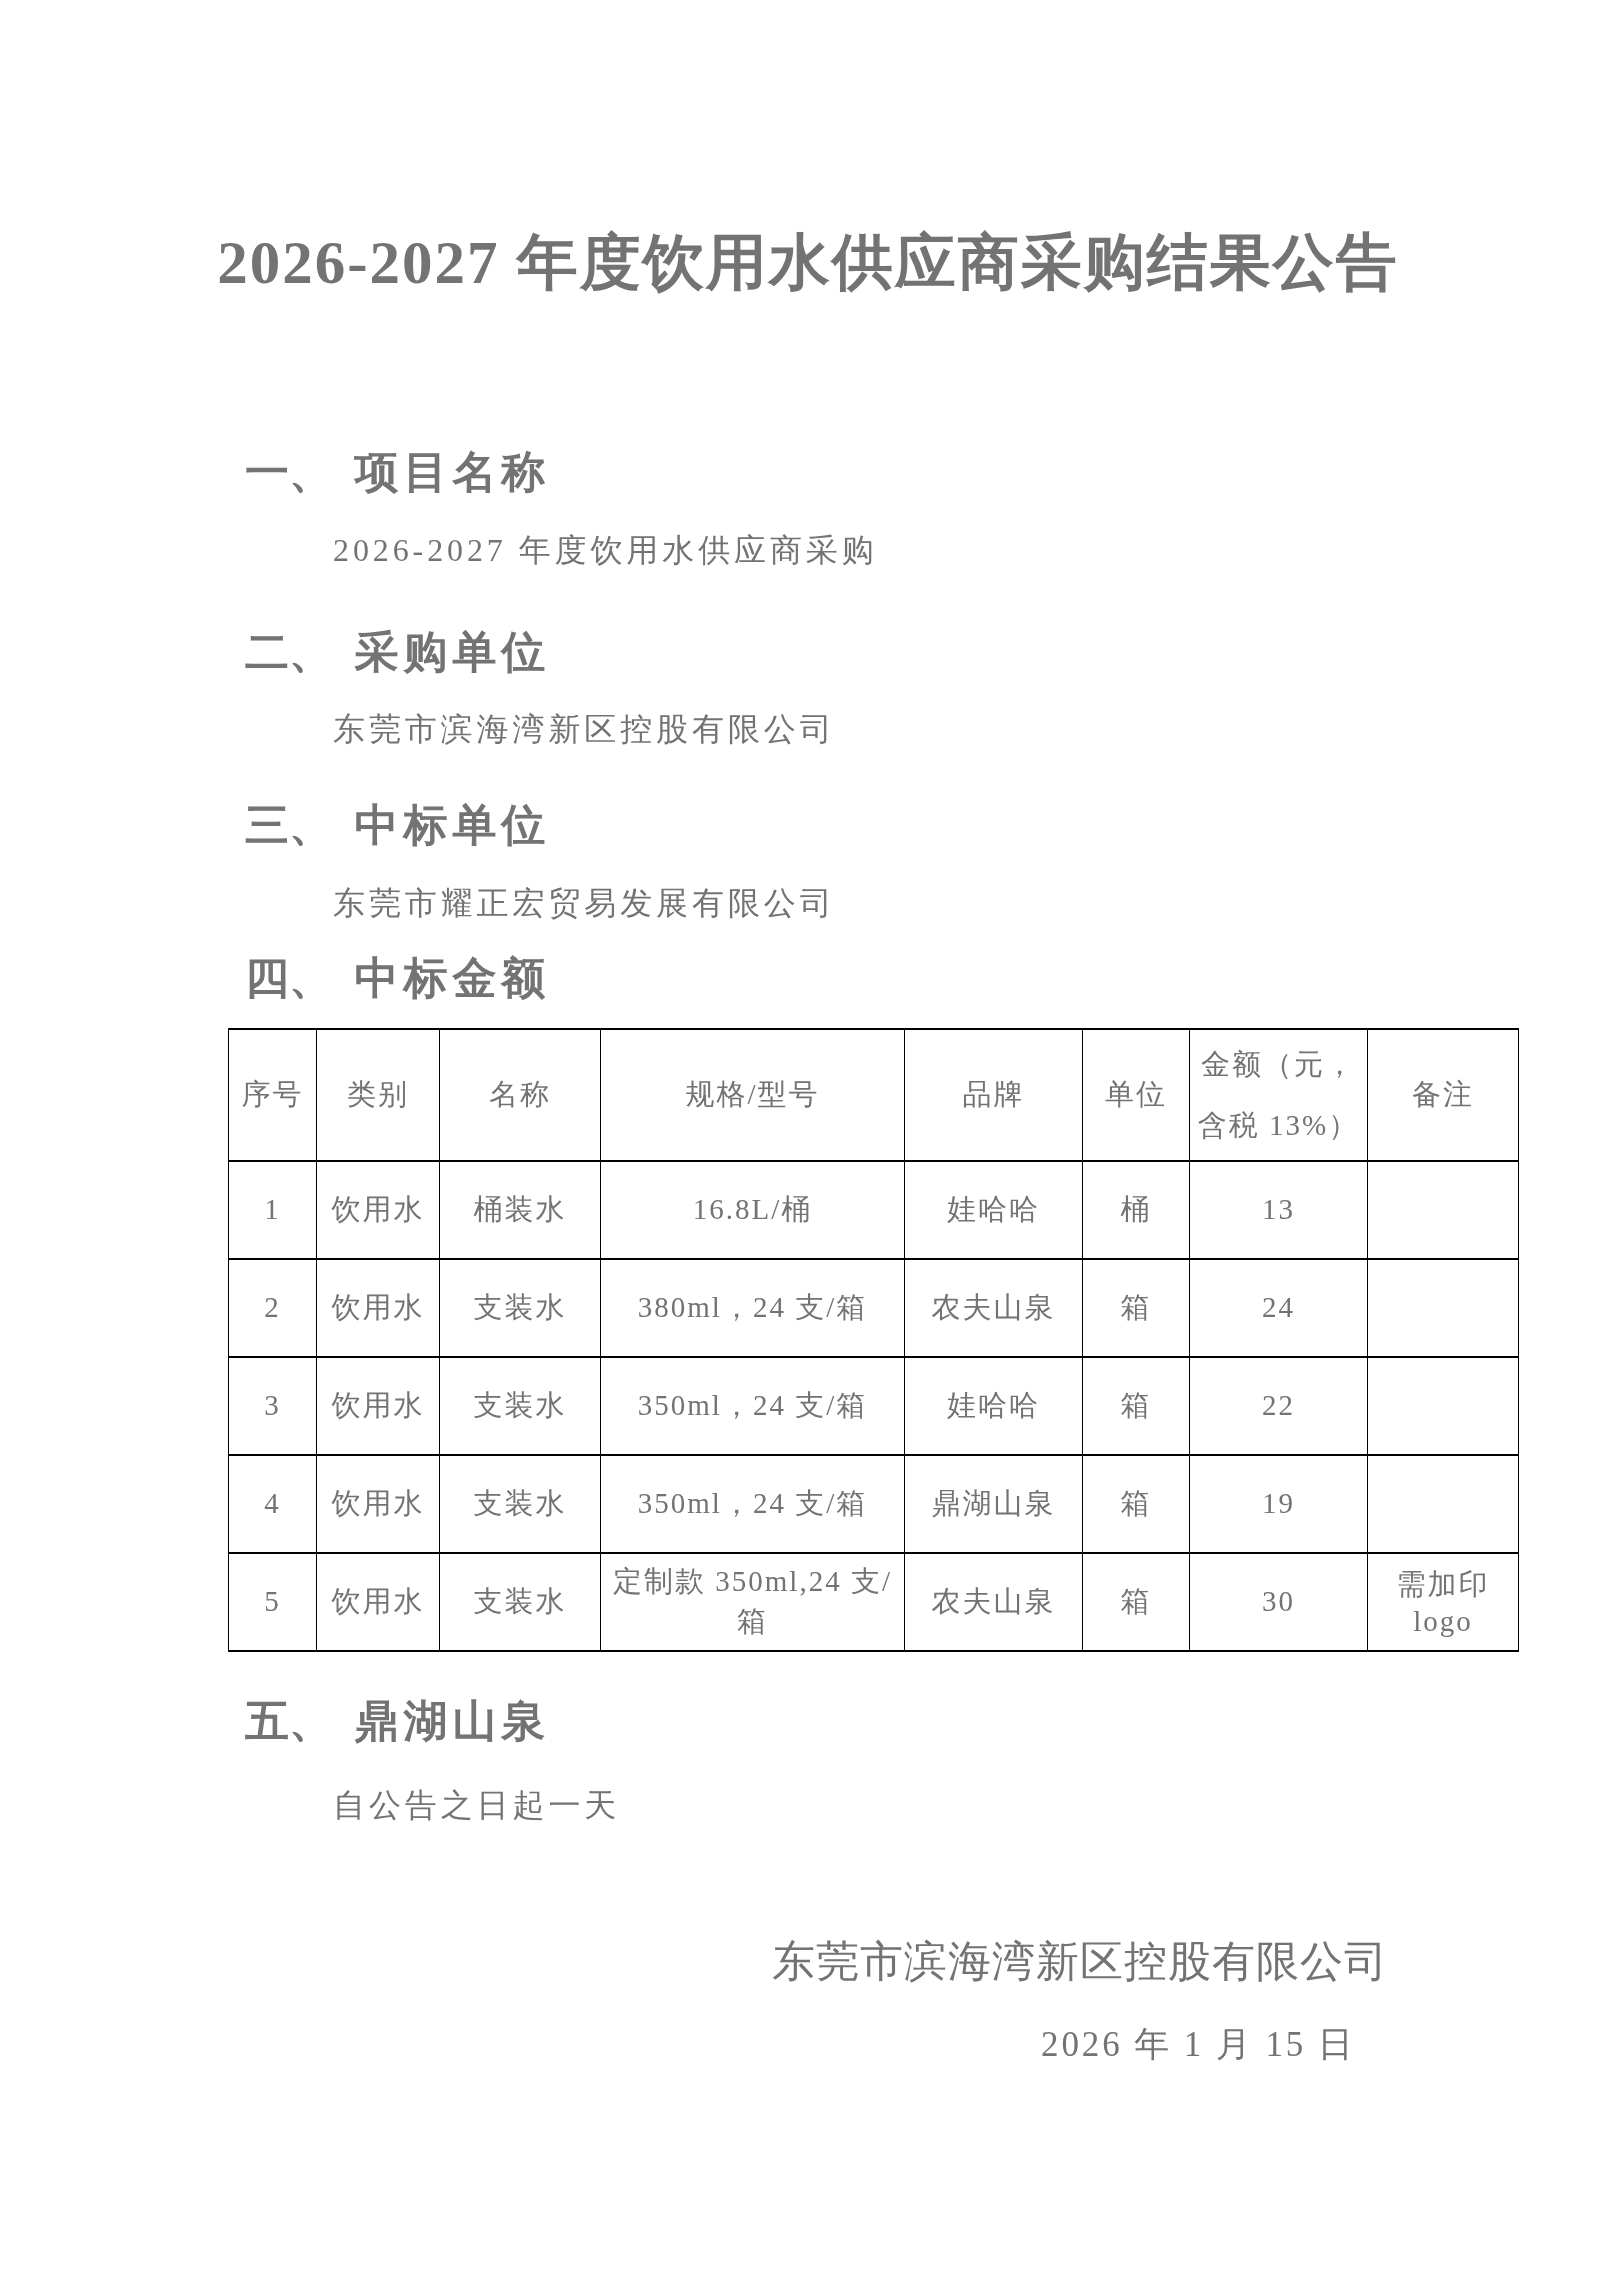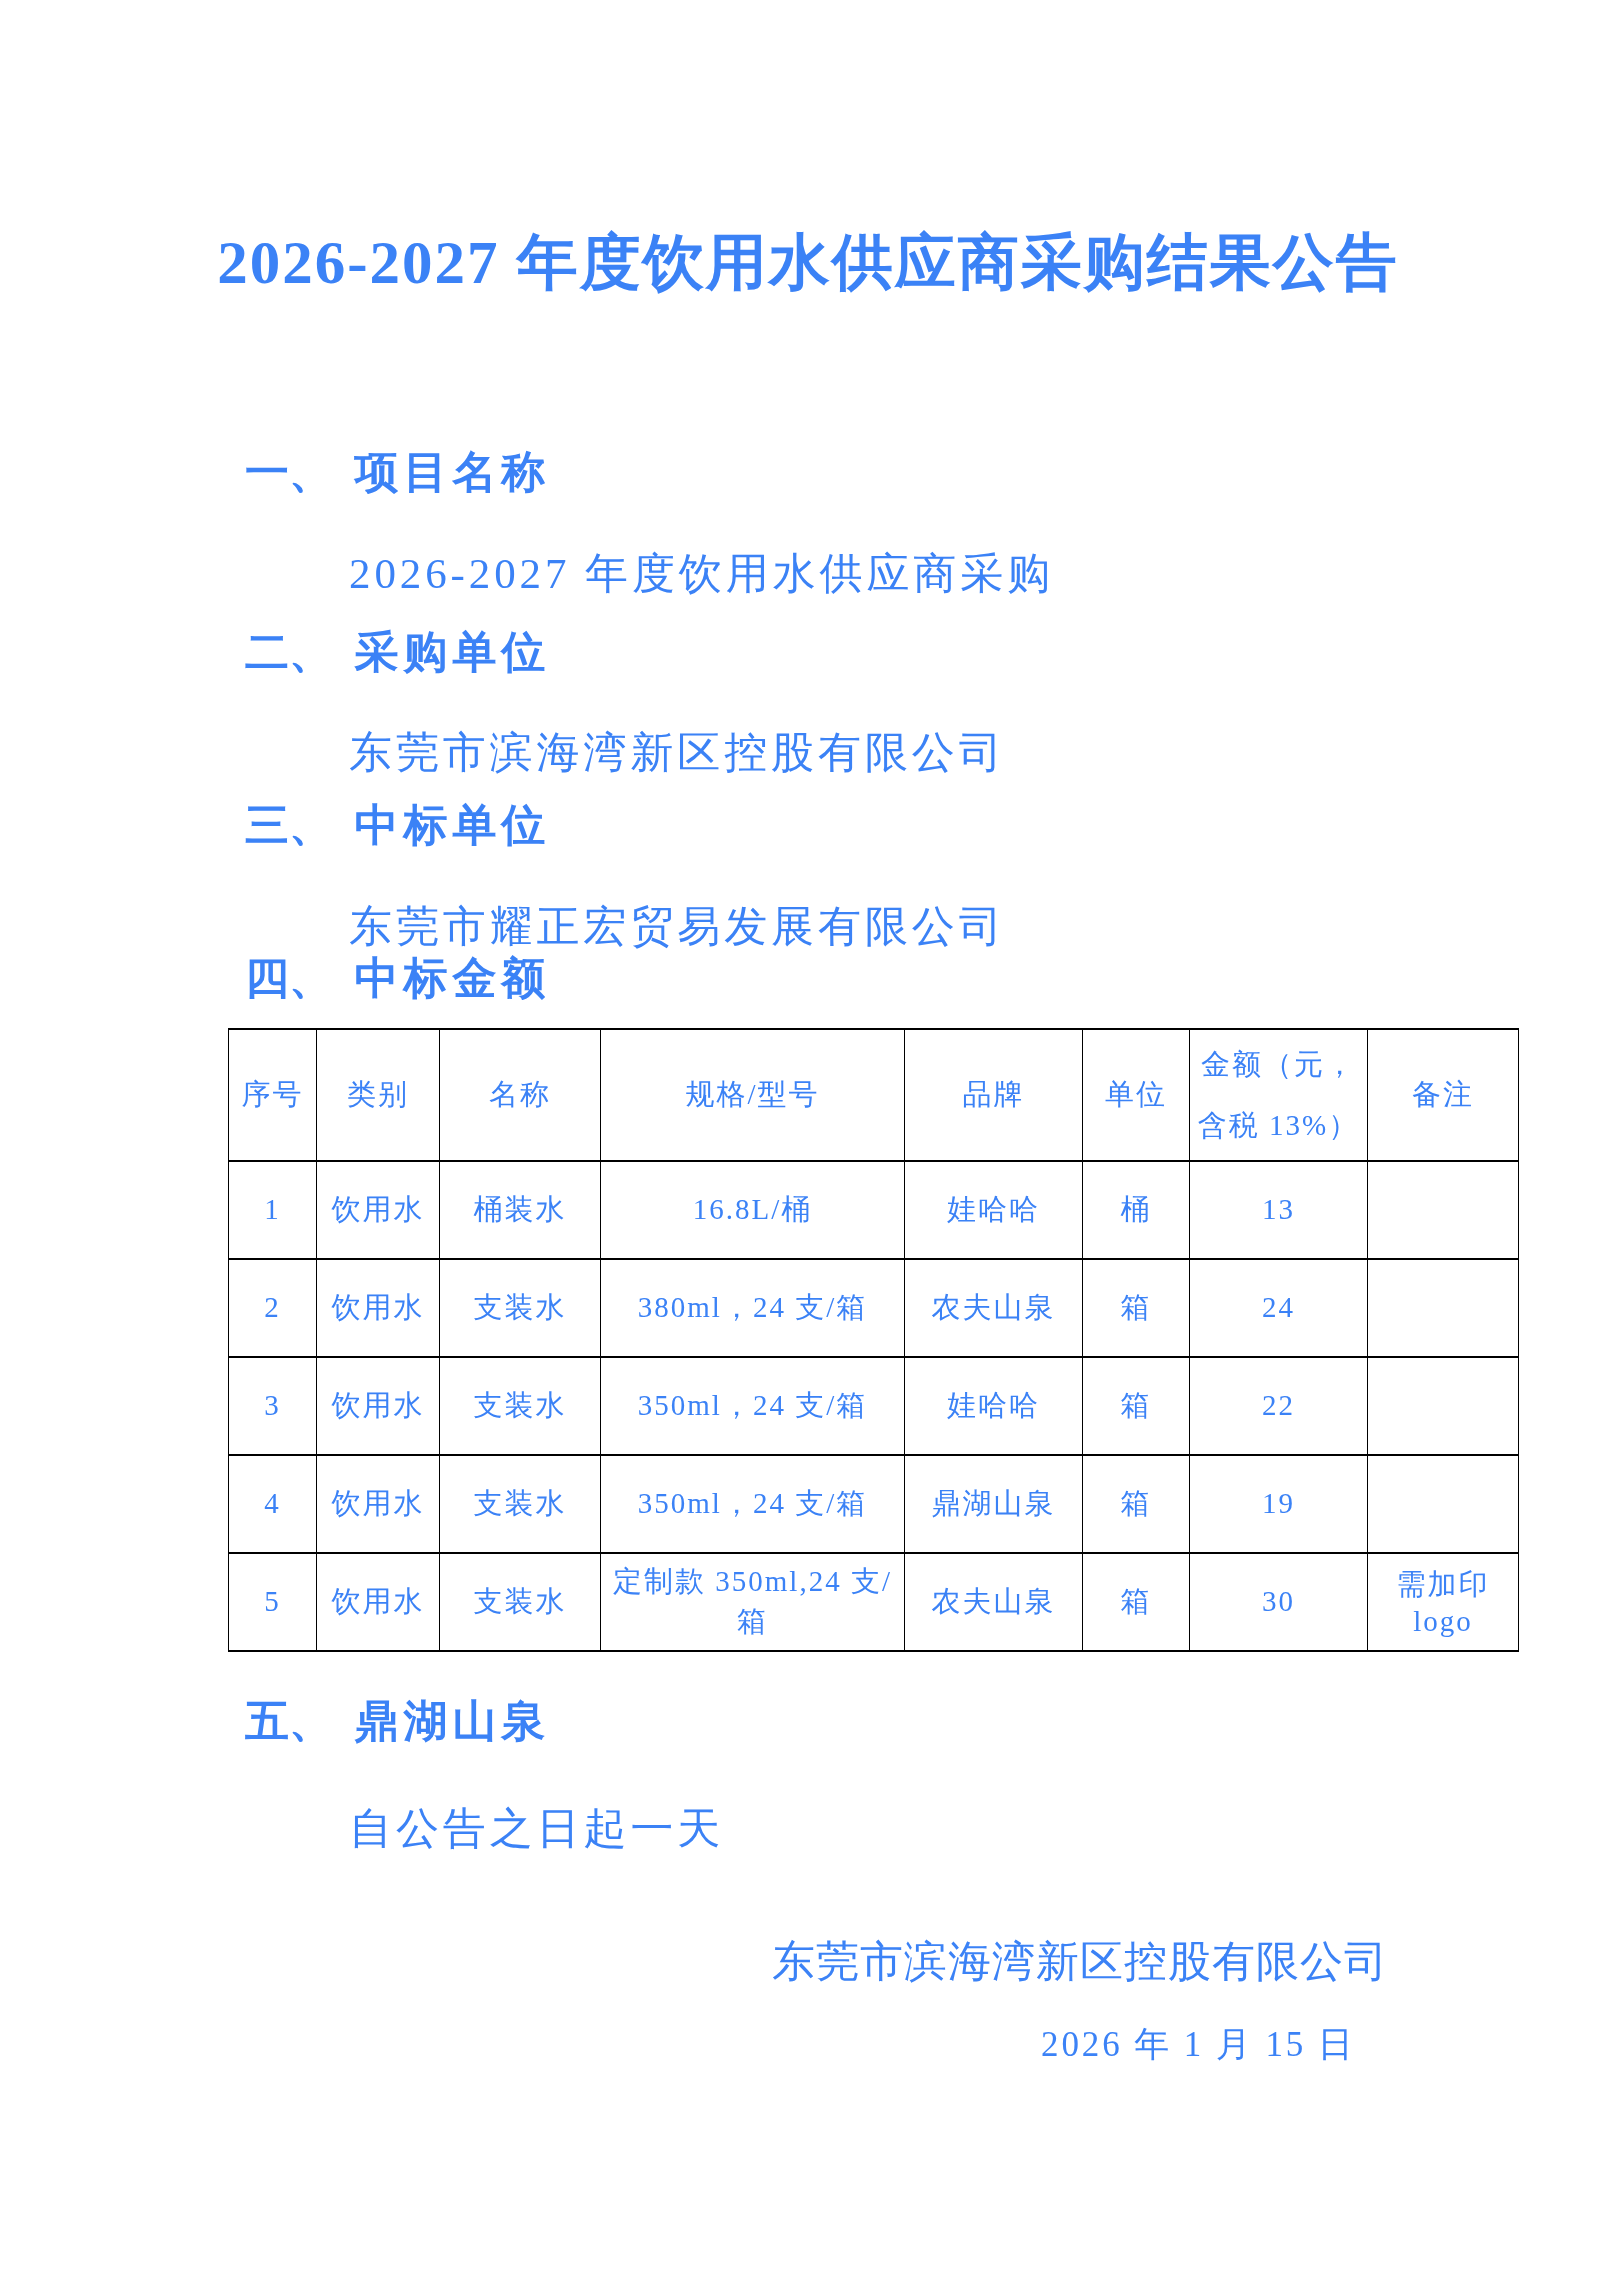--- a/index.html
+++ b/index.html
@@ -1,21 +1,21 @@
 <!DOCTYPE html>
 <html><head>
 <meta charset="utf-8">
 <style>
   html,body{margin:0;padding:0;background:#ffffff;}
   .page{
     position:relative;
     width:1616px;
     height:2293px;
     background:#ffffff;
-    color:#3b82f6;
+    color:#737373;
     overflow:hidden;
     font-family:"Liberation Serif","DejaVu Serif",serif;
   }
   .doc-title{
     position:absolute;
     top:222px;left:0;width:100%;
     margin:0;
     text-align:center;
     font-family:"Liberation Serif","DejaVu Serif",serif;
     font-weight:700;
@@ -31,23 +31,23 @@
     font-family:"Liberation Sans","DejaVu Sans",sans-serif;
     font-weight:700;
     font-size:44px;
     letter-spacing:4.9px;
     white-space:nowrap;
   }
   .sec-heading .sec-num{margin-right:21.6px;letter-spacing:0;}
   .body-line{
     position:absolute;
     left:333px;
-    margin:16px;
-    font-family:"Liberation Serif","DejaVu Serif",serif;
-    font-size:43px;
+    margin:0;
+    font-family:"Liberation Serif","DejaVu Serif",serif;
+    font-size:32px;
     letter-spacing:3.9px;
     white-space:nowrap;
   }
   .h1{top:443px;} .b1{top:529px;}
   .h2{top:623px;} .b2{top:708px;}
   .h3{top:796px;} .b3{top:882px;text-align:center;}
   .h4{top:949px;}
   .h5{top:1692px;} .b5{top:1784px;}
   table.award-table{
     position:absolute;

